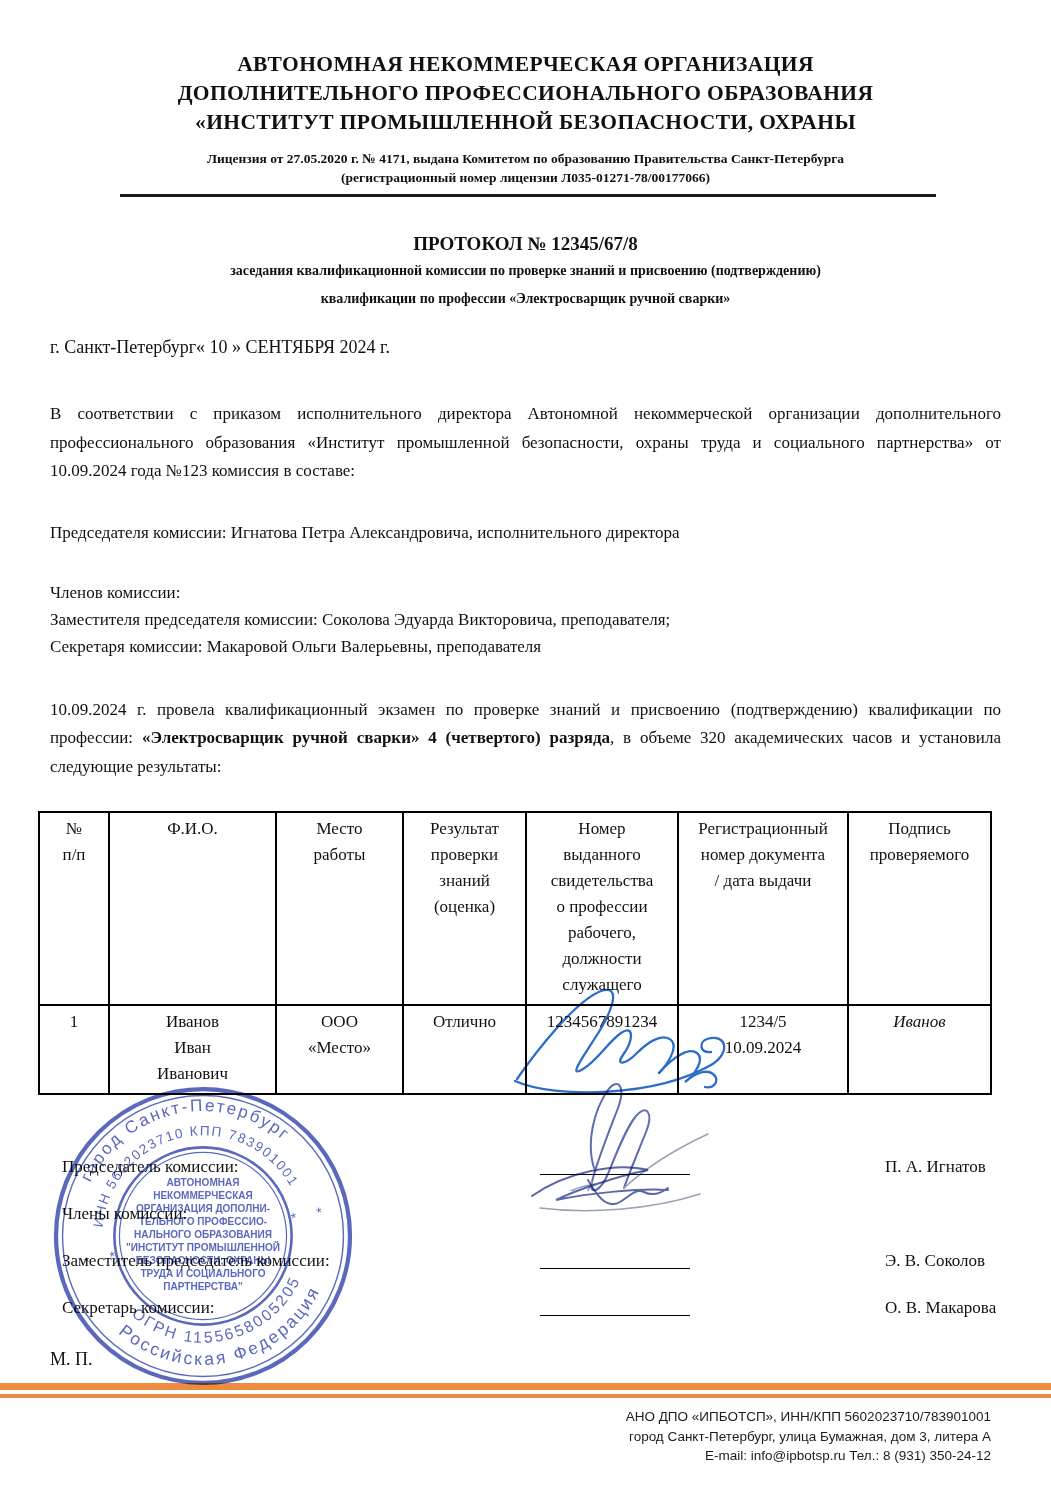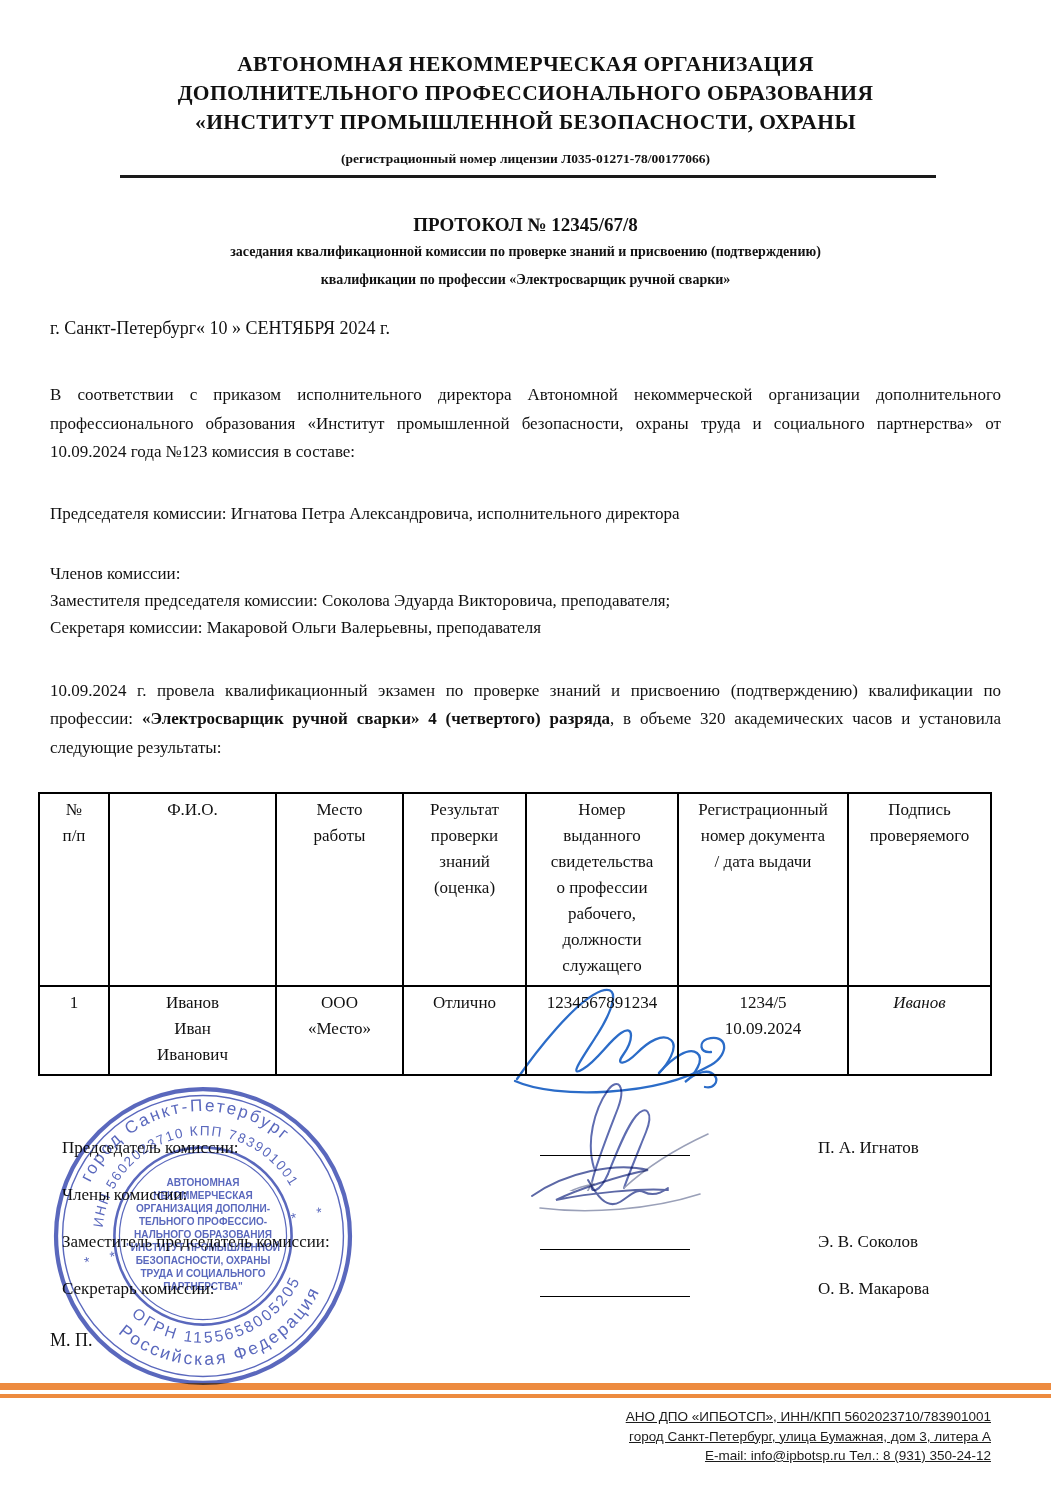--- a/index.html
+++ b/index.html
@@ -36,51 +36,52 @@
     padding:3px 4px 6px 4px;text-align:center;
     white-space:pre-line;
   }
   td.fio{text-align:left;padding-left:24px;}
   td.sig-cell{font-style:italic;}
   
   .sign-block{margin-top:43px;}
   .sig-row{position:relative;height:47px;}
   .sig-label{position:absolute;left:12px;bottom:8px;font-size:17px;}
   .sig-line{position:absolute;left:490px;bottom:10px;width:150px;border-bottom:1.6px solid #000;}
-  .sig-name{position:absolute;left:768px;bottom:8px;font-size:17px;}
+  .sig-name{position:absolute;left:835px;bottom:8px;font-size:17px;}
   .mp-row{position:relative;height:44px;}
   .mp-label{position:absolute;left:0px;bottom:0px;font-size:18px;}
   
   .overlay{position:absolute;pointer-events:none;mix-blend-mode:multiply;}
   
   .footer{position:absolute;left:0;bottom:0;width:100%;height:117px;z-index:1;}
   .stripe-a{height:7px;}
   .stripe-gap{height:4px;background:#fff;}
   .stripe-b{height:4px;}
   .footer-text{
     margin-top:9px;padding-right:60px;text-align:right;
     font-family:"Liberation Sans","DejaVu Sans",sans-serif;
-    font-size:13.5px;line-height:19.5px;color:#1c1c1c;text-decoration:underline;
+    font-size:13.5px;line-height:19.5px;color:#1c1c1c;
   }
   
   .stamp-ring-text{font-family:"Liberation Sans","DejaVu Sans",sans-serif;}
   .stamp-center-text{font-family:"Liberation Sans","DejaVu Sans",sans-serif;font-weight:bold;}
 </style>
 </head>
 <body>
 
 <div class="page">
   <div class="content">
 
     <div class="org-name">
       <div>АВТОНОМНАЯ НЕКОММЕРЧЕСКАЯ ОРГАНИЗАЦИЯ</div>
       <div>ДОПОЛНИТЕЛЬНОГО ПРОФЕССИОНАЛЬНОГО ОБРАЗОВАНИЯ</div>
       <div>«ИНСТИТУТ ПРОМЫШЛЕННОЙ БЕЗОПАСНОСТИ, ОХРАНЫ</div>
     </div>
     <div class="license">
+      <div>Лицензия от 27.05.2020 г. № 4171, выдана Комитетом по образованию Правительства Санкт-Петербурга</div>
       <div>(регистрационный номер лицензии Л035-01271-78/00177066)</div>
     </div>
     <div class="divider"></div>
 
     <div class="protocol-title">ПРОТОКОЛ № 12345/67/8</div>
     <div class="protocol-sub">заседания квалификационной комиссии по проверке знаний и присвоению (подтверждению)</div>
     <div class="protocol-sub">квалификации по профессии «Электросварщик ручной сварки»</div>
 
     <div class="city-date">
       <span>г. Санкт-Петербург</span>

